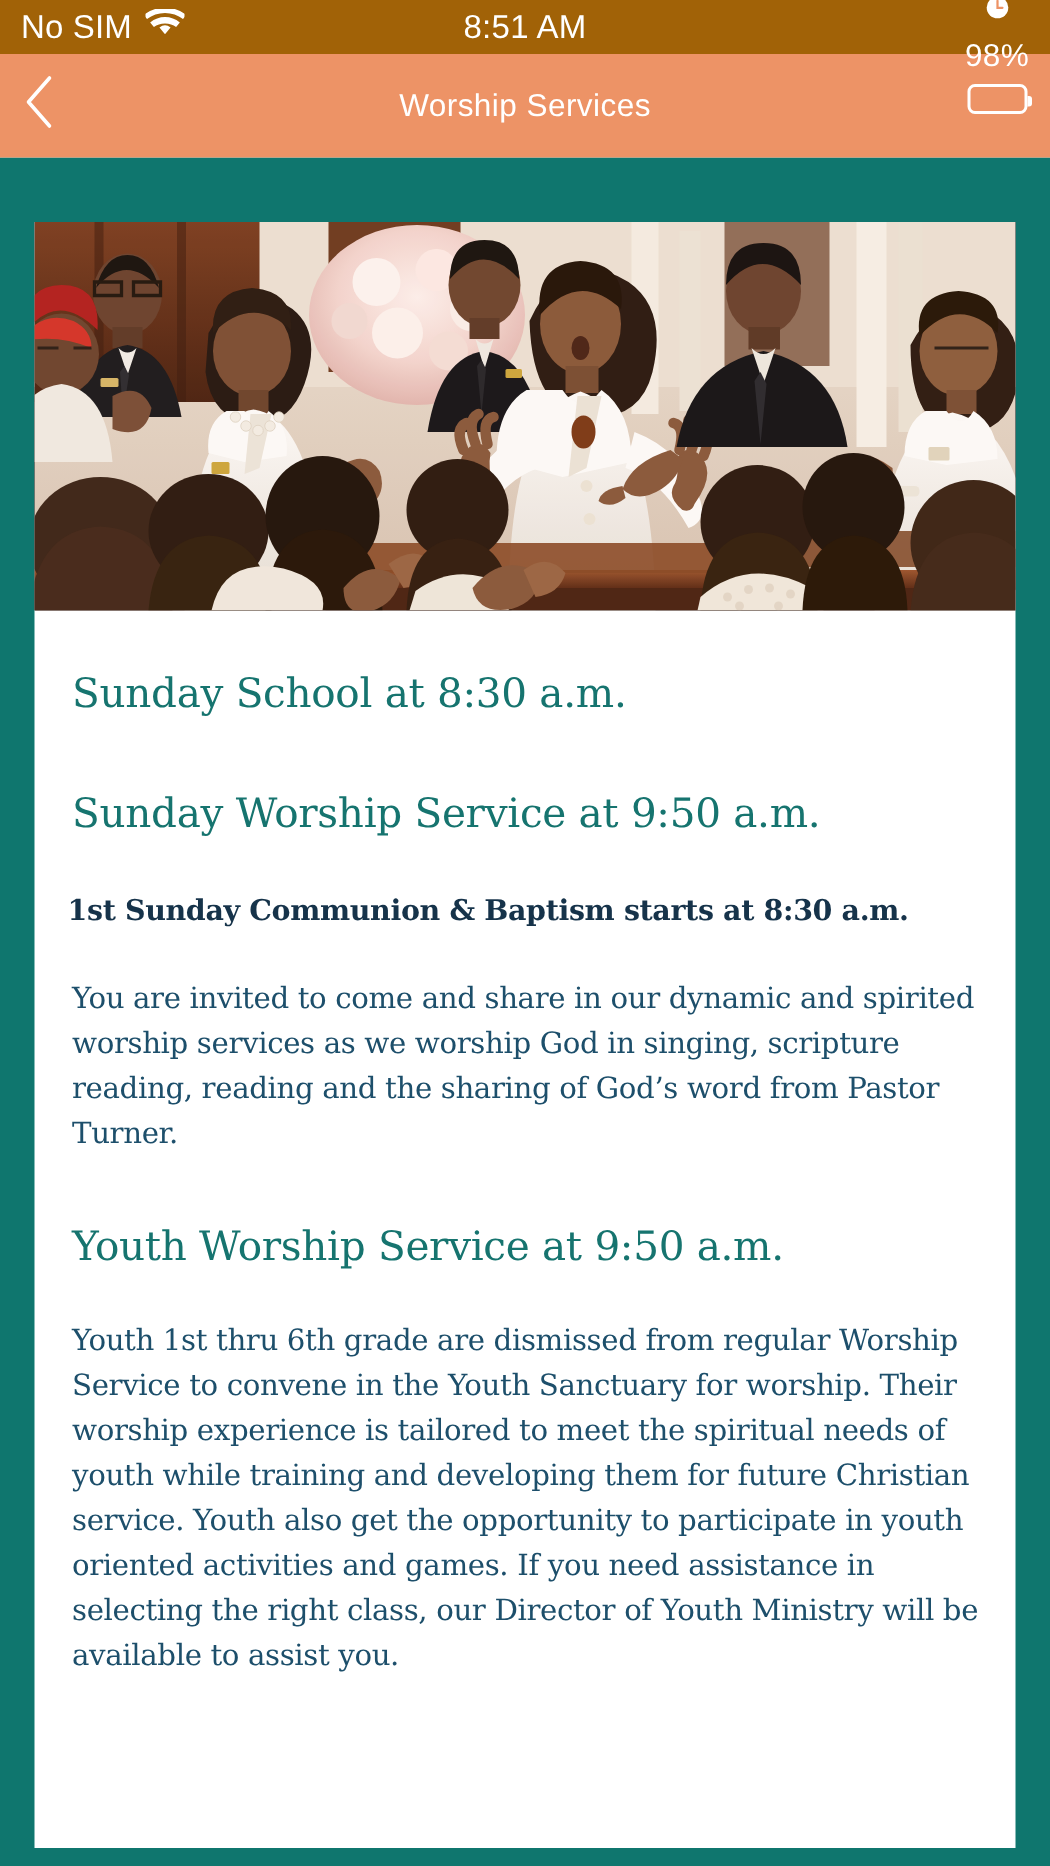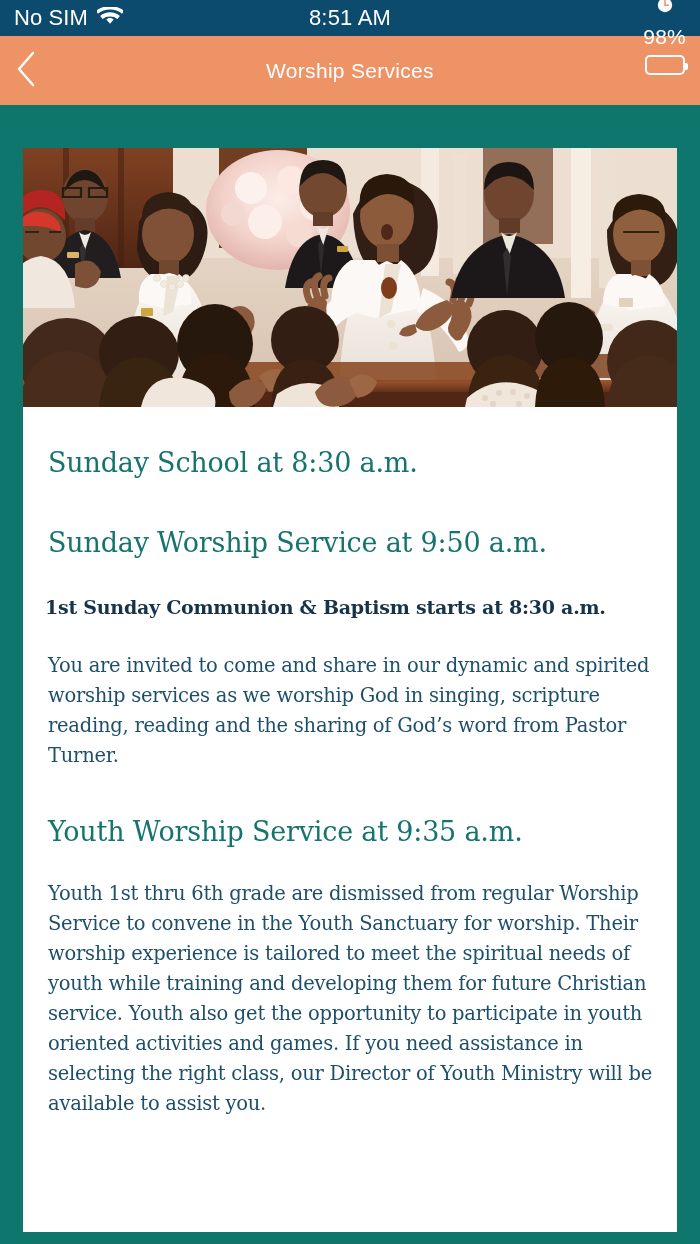--- a/index.html
+++ b/index.html
@@ -13,21 +13,21 @@
   body {
     background: #fbf7f1;
     font-family: "Liberation Sans", sans-serif;
     -webkit-font-smoothing: antialiased;
   }
 
   
   .status-bar {
     position: relative;
     height: 36px;
-    background: #0c4a6e;
+    background: #a16207;
     display: flex;
     align-items: center;
     padding: 0 14px;
     color: #ffffff;
   }
   .status-left {
     display: flex;
     align-items: center;
     gap: 9px;
   }
@@ -445,19 +445,19 @@
     </div>
 
     <div class="article">
 
       <h2>Sunday School at 8:30 a.m.</h2>
 
       <h2 class="tight">Sunday Worship Service at 9:50 a.m.</h2>
       <p class="bold-line">1st Sunday Communion &amp; Baptism starts at 8:30 a.m.</p>
       <p>You are invited to come and share in our dynamic and spirited worship services as we worship God in singing, scripture reading, reading and the sharing of God’s word from Pastor Turner.</p>
 
-      <h2 class="tight">Youth Worship Service at 9:35 a.m.</h2>
+      <h2 class="tight">Youth Worship Service at 9:50 a.m.</h2>
       <p>Youth 1st thru 6th grade are dismissed from regular Worship Service to convene in the Youth Sanctuary for worship.  Their worship experience is tailored to meet the spiritual needs of youth while training and developing them for future Christian service.  Youth also get the opportunity to participate in youth oriented activities and games. If you need assistance in selecting the right class, our Director of Youth Ministry will be available to assist you.</p>
 
     </div>
 
   </div>
 </div>
 
 </body></html>

